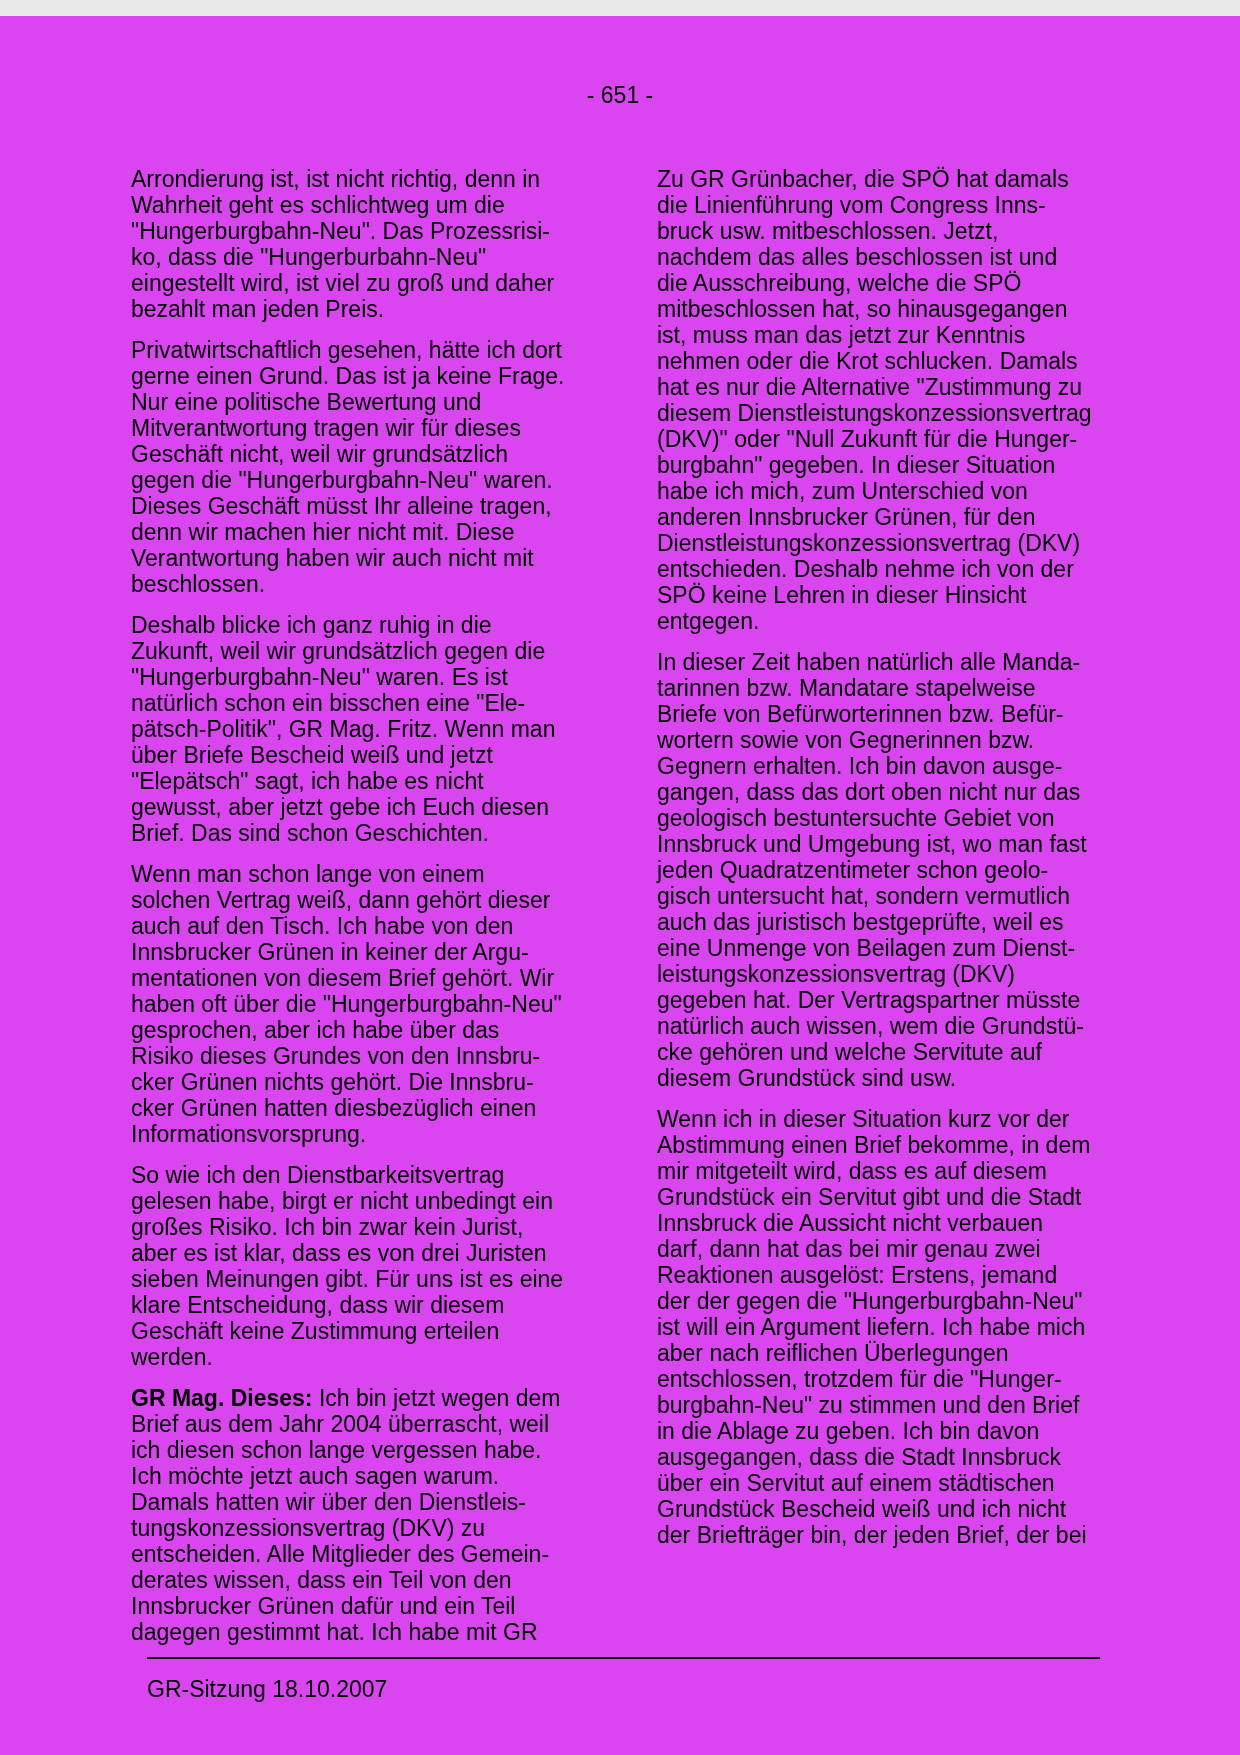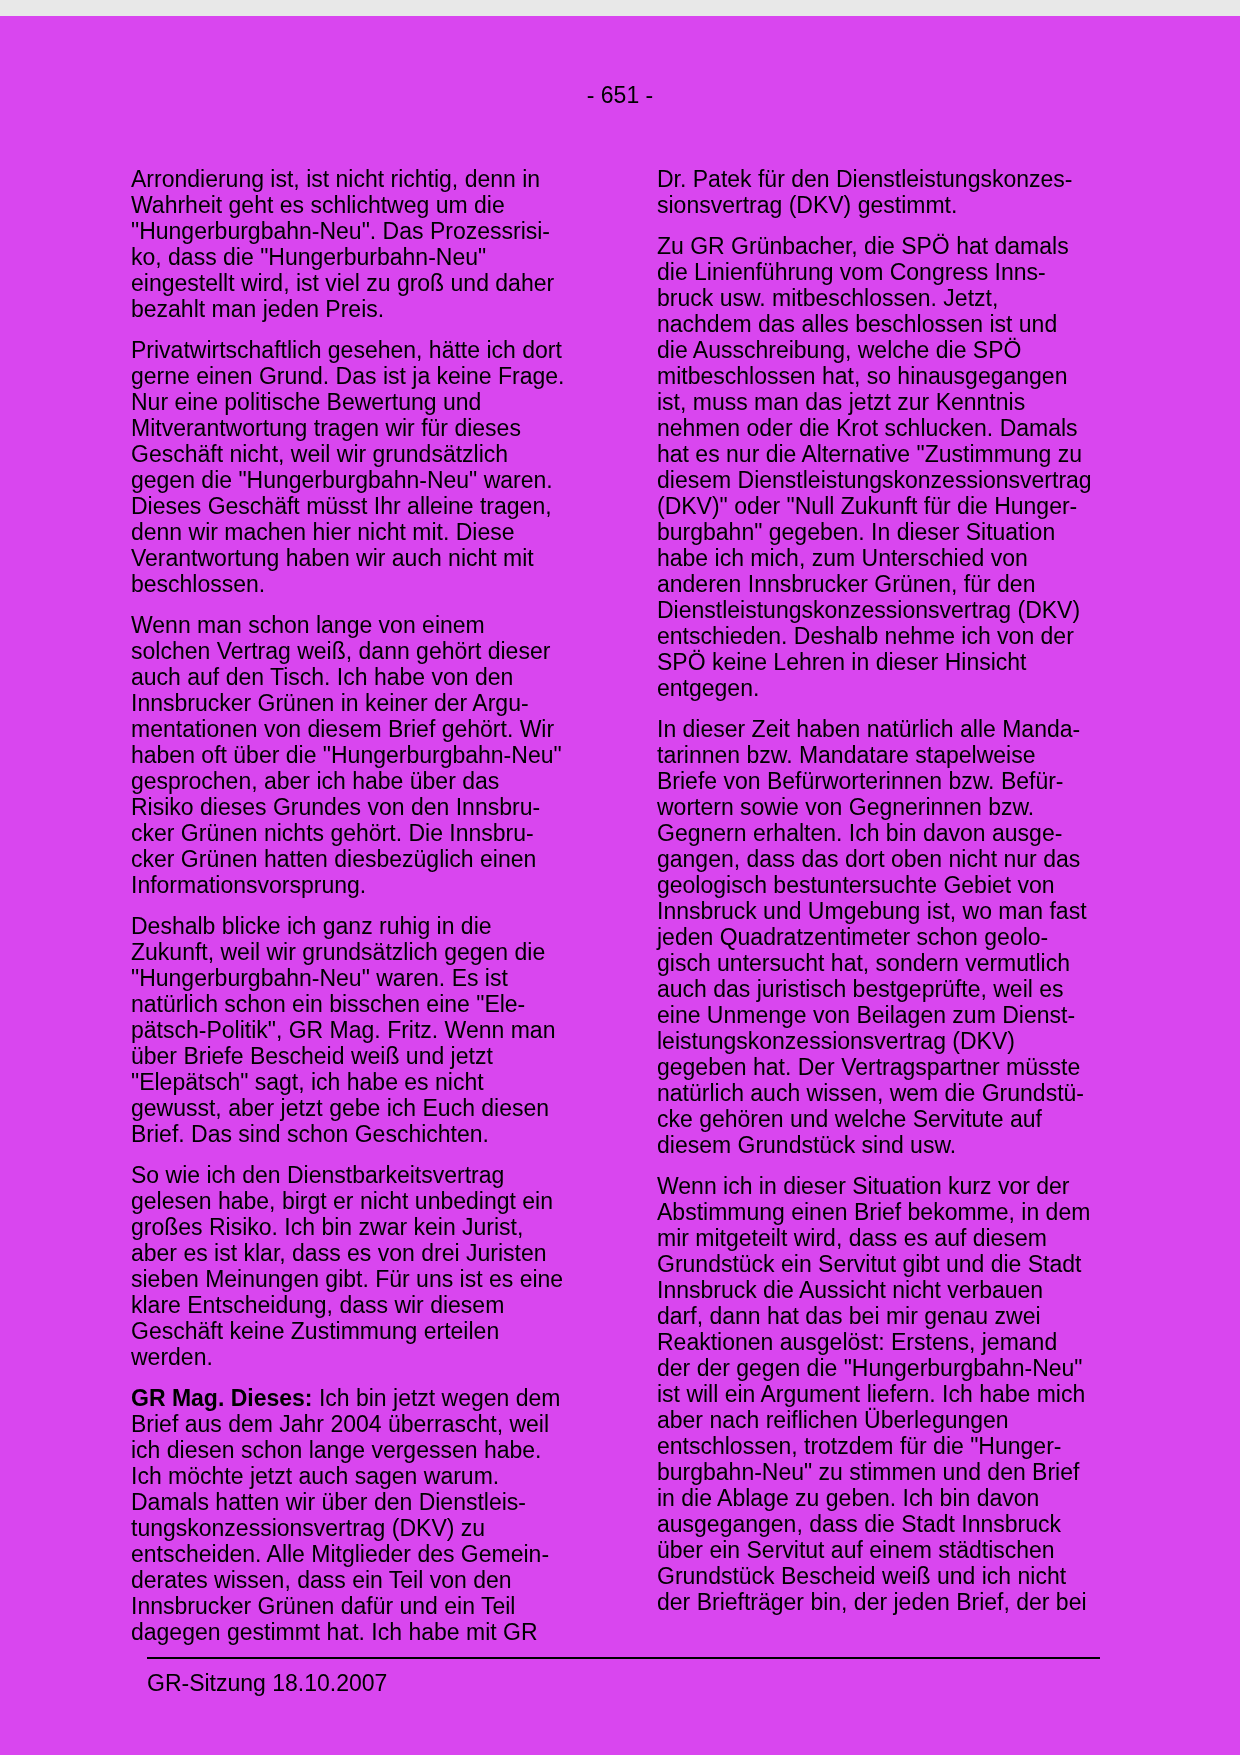--- a/index.html
+++ b/index.html
@@ -35,21 +35,21 @@
     margin: 0 0 15px 0;
     white-space: pre;
   }
   .speaker { font-weight: bold; }
   .footer {
     position: absolute;
     left: 147px;
     top: 1641px;
     width: 953px;
     border-top: 2px solid #000000;
-    padding-top: 11px;
+    padding-top: 17px;
     white-space: pre;
   }
 </style>
 </head>
 <body>
 
 <div class="page">
 
   <div class="page-number">- 651 -</div>
 
@@ -63,40 +63,40 @@
     <p><span>Privatwirtschaftlich gesehen, hätte ich dort
 gerne einen Grund. Das ist ja keine Frage.
 Nur eine politische Bewertung und
 Mitverantwortung tragen wir für dieses
 Geschäft nicht, weil wir grundsätzlich
 gegen die "Hungerburgbahn-Neu" waren.
 Dieses Geschäft müsst Ihr alleine tragen,
 denn wir machen hier nicht mit. Diese
 Verantwortung haben wir auch nicht mit
 beschlossen.</span></p>
+    <p><span>Deshalb blicke ich ganz ruhig in die
+Zukunft, weil wir grundsätzlich gegen die
+"Hungerburgbahn-Neu" waren. Es ist
+natürlich schon ein bisschen eine "Ele-
+pätsch-Politik", GR Mag. Fritz. Wenn man
+über Briefe Bescheid weiß und jetzt
+"Elepätsch" sagt, ich habe es nicht
+gewusst, aber jetzt gebe ich Euch diesen
+Brief. Das sind schon Geschichten.</span></p>
     <p><span>Wenn man schon lange von einem
 solchen Vertrag weiß, dann gehört dieser
 auch auf den Tisch. Ich habe von den
 Innsbrucker Grünen in keiner der Argu-
 mentationen von diesem Brief gehört. Wir
 haben oft über die "Hungerburgbahn-Neu"
 gesprochen, aber ich habe über das
 Risiko dieses Grundes von den Innsbru-
 cker Grünen nichts gehört. Die Innsbru-
 cker Grünen hatten diesbezüglich einen
 Informationsvorsprung.</span></p>
-    <p><span>Deshalb blicke ich ganz ruhig in die
-Zukunft, weil wir grundsätzlich gegen die
-"Hungerburgbahn-Neu" waren. Es ist
-natürlich schon ein bisschen eine "Ele-
-pätsch-Politik", GR Mag. Fritz. Wenn man
-über Briefe Bescheid weiß und jetzt
-"Elepätsch" sagt, ich habe es nicht
-gewusst, aber jetzt gebe ich Euch diesen
-Brief. Das sind schon Geschichten.</span></p>
     <p><span>So wie ich den Dienstbarkeitsvertrag
 gelesen habe, birgt er nicht unbedingt ein
 großes Risiko. Ich bin zwar kein Jurist,
 aber es ist klar, dass es von drei Juristen
 sieben Meinungen gibt. Für uns ist es eine
 klare Entscheidung, dass wir diesem
 Geschäft keine Zustimmung erteilen
 werden.</span></p>
     <p><strong class="speaker">GR Mag. Dieses:</strong><span> Ich bin jetzt wegen dem
 Brief aus dem Jahr 2004 überrascht, weil
@@ -104,22 +104,20 @@
 Ich möchte jetzt auch sagen warum.
 Damals hatten wir über den Dienstleis-
 tungskonzessionsvertrag (DKV) zu
 entscheiden. Alle Mitglieder des Gemein-
 derates wissen, dass ein Teil von den
 Innsbrucker Grünen dafür und ein Teil
 dagegen gestimmt hat. Ich habe mit GR</span></p>
   </div>
 
   <div class="col col-right">
-    <p><span>Dr. Patek für den Dienstleistungskonzes-
-sionsvertrag (DKV) gestimmt.</span></p>
     <p><span>Zu GR Grünbacher, die SPÖ hat damals
 die Linienführung vom Congress Inns-
 bruck usw. mitbeschlossen. Jetzt,
 nachdem das alles beschlossen ist und
 die Ausschreibung, welche die SPÖ
 mitbeschlossen hat, so hinausgegangen
 ist, muss man das jetzt zur Kenntnis
 nehmen oder die Krot schlucken. Damals
 hat es nur die Alternative "Zustimmung zu
 diesem Dienstleistungskonzessionsvertrag

